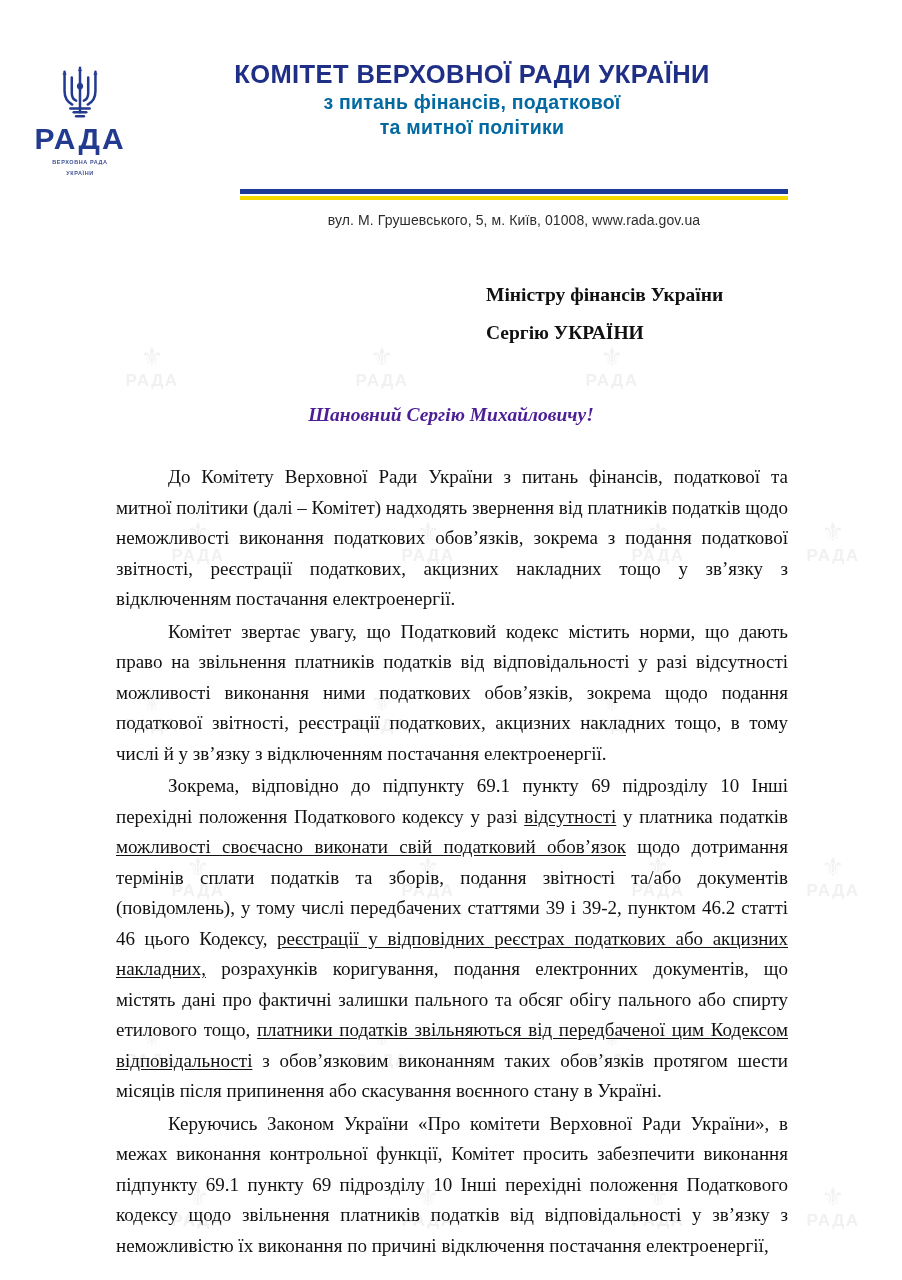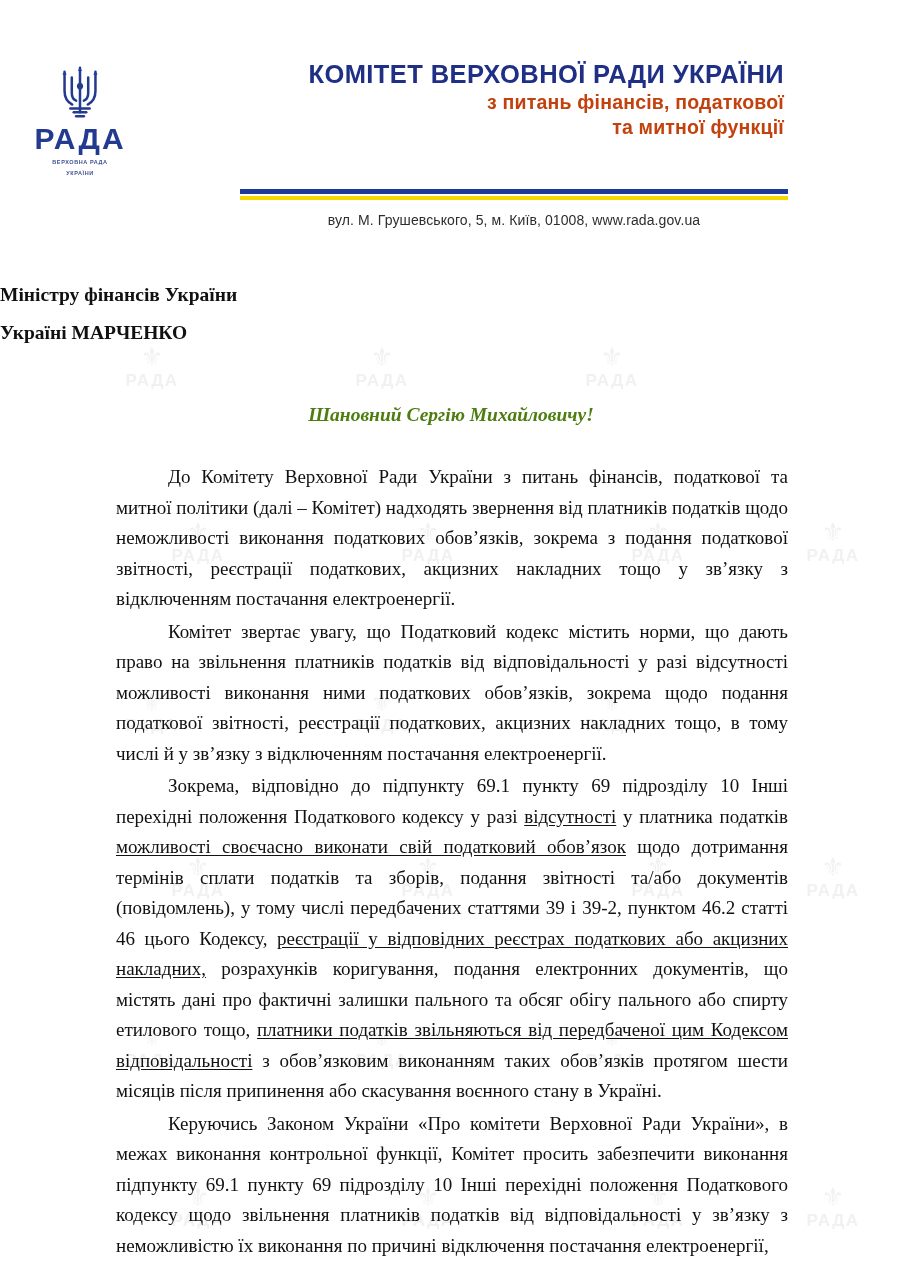--- a/index.html
+++ b/index.html
@@ -86,39 +86,39 @@
     font-weight: 700;
     font-size: 5.5px;
     letter-spacing: 0.6px;
     color: #3c4f93;
     line-height: 7.5px;
     margin-top: 3px;
   }
 
   .title-block {
     flex: 1 1 auto;
-    text-align: right;
+    text-align: center;
     padding-right: 118px;
   }
   .org-title {
     font-family: "Liberation Sans", "DejaVu Sans", sans-serif;
     font-weight: 700;
     font-size: 25.5px;
     letter-spacing: 0.4px;
     color: #1f2f86;
     line-height: 32px;
     white-space: nowrap;
   }
   .org-subtitle-1,
   .org-subtitle-2 {
     font-family: "Liberation Sans", "DejaVu Sans", sans-serif;
     font-weight: 700;
     font-size: 19.5px;
     letter-spacing: 0.2px;
-    color: #c2410c;
+    color: #0369a1;
     line-height: 25px;
     white-space: nowrap;
   }
 
   .flag-rule {
     margin: 12px 0 0 240px;
     width: 548px;
   }
   .flag-rule .bar-blue {
     height: 5px;
@@ -140,34 +140,35 @@
     text-align: center;
     font-family: "Liberation Sans", "DejaVu Sans", sans-serif;
     font-size: 14px;
     color: #2d2d2d;
     letter-spacing: 0.1px;
   }
 
   
   .addressee {
     margin-top: 48px;
+    padding-left: 486px;
     font-weight: 700;
     font-size: 19.5px;
     line-height: 38px;
     color: #111111;
   }
 
   
   .salutation {
     margin-top: 52px;
     text-align: center;
     font-weight: 700;
     font-style: italic;
     font-size: 19.5px;
-    color: #4d7c0f;
+    color: #4c1d95;
   }
 
   
   .body-text {
     margin: 36px 116px 0 116px;
     width: 672px;
   }
   .body-text p {
     margin: 0 0 2px 0;
     text-align: justify;
@@ -301,36 +302,36 @@
           </g>
         </svg>
         <div class="logo-word">РАДА</div>
         <div class="logo-sub">ВЕРХОВНА РАДА</div>
         <div class="logo-sub">УКРАЇНИ</div>
       </div>
 
       <div class="title-block">
         <div class="org-title">КОМІТЕТ ВЕРХОВНОЇ РАДИ УКРАЇНИ</div>
         <div class="org-subtitle-1">з питань фінансів, податкової</div>
-        <div class="org-subtitle-2">та митної функції</div>
+        <div class="org-subtitle-2">та митної політики</div>
       </div>
 
     </div>
 
     <div class="flag-rule">
       <div class="bar-blue"></div>
       <div class="bar-gap"></div>
       <div class="bar-yellow"></div>
     </div>
 
     <div class="address-line">вул. М. Грушевського, 5, м. Київ, 01008,  www.rada.gov.ua</div>
 
     <div class="addressee">
       <div>Міністру фінансів України</div>
-      <div>Україні МАРЧЕНКО</div>
+      <div>Сергію УКРАЇНИ</div>
     </div>
 
     <div class="salutation">Шановний Сергію Михайловичу!</div>
 
     <div class="body-text">
 
       <p>До Комітету Верховної Ради України з питань фінансів, податкової та митної політики (далі – Комітет) надходять звернення від платників податків щодо неможливості виконання податкових обов’язків, зокрема з подання податкової звітності, реєстрації податкових, акцизних накладних тощо у зв’язку з відключенням постачання електроенергії.</p>
 
       <p>Комітет звертає увагу, що Податковий кодекс містить норми, що дають право на звільнення платників податків від відповідальності у разі відсутності можливості виконання ними податкових обов’язків, зокрема щодо подання податкової звітності, реєстрації податкових, акцизних накладних тощо, в тому числі й у зв’язку з відключенням постачання електроенергії.</p>
 

